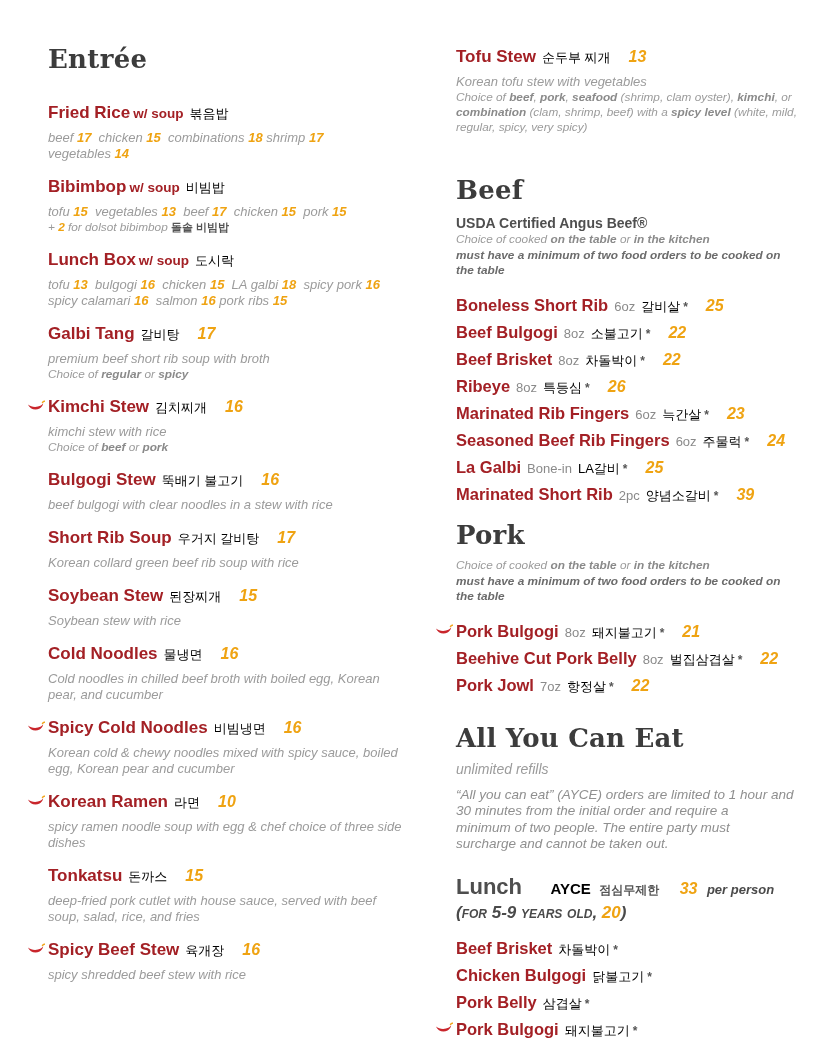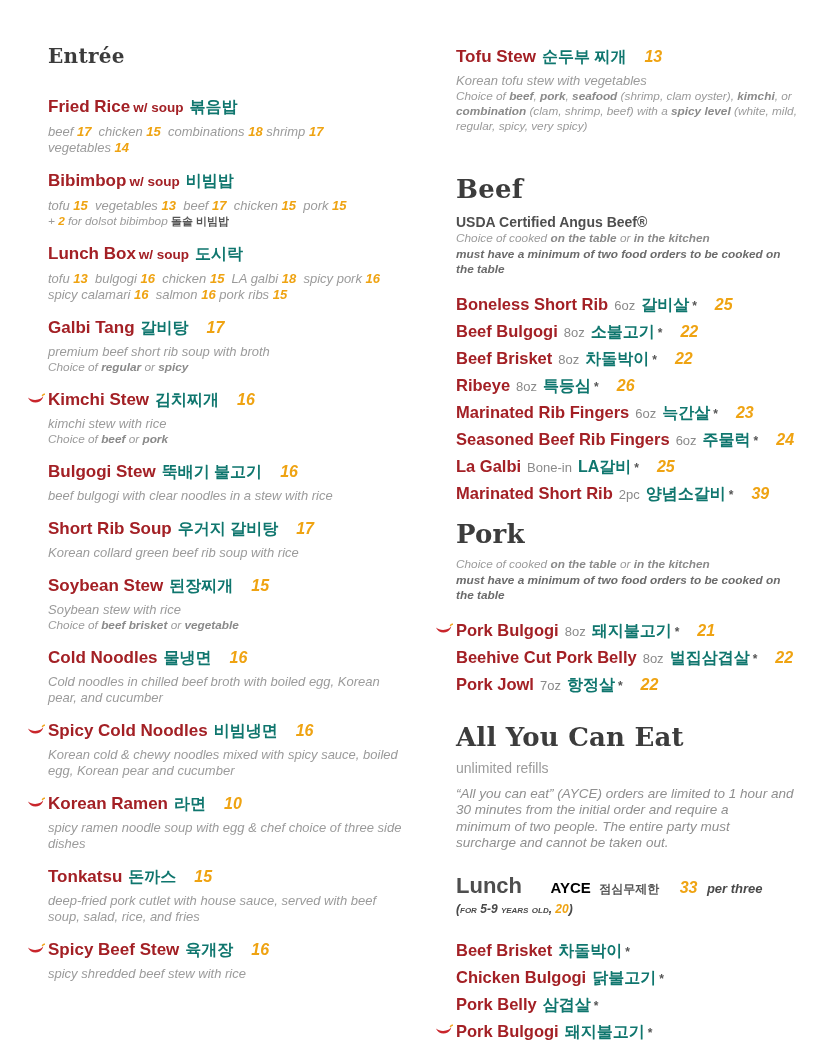--- a/index.html
+++ b/index.html
@@ -10,30 +10,30 @@
     -webkit-font-smoothing:antialiased;
   }
   .col{position:absolute;top:0;}
   #col-left{left:48px;top:44px;width:365px;}
   #col-right{left:456px;top:46px;width:345px;}
 
   h1.heading, h2.heading{
     font-family:"DejaVu Serif","Liberation Serif",serif;
     font-weight:700;color:#3c3c3c;margin:0;
   }
-  h1.heading{font-size:20px;margin-bottom:28px;letter-spacing:.3px;}
+  h1.heading{font-size:26px;margin-bottom:28px;letter-spacing:.3px;}
   h2.heading{font-size:26px;letter-spacing:.2px;}
 
   
   .item{position:relative;margin-bottom:14px;}
   .title{font-size:17px;font-weight:700;color:#a32025;line-height:21px;margin-bottom:6px;white-space:nowrap;}
   .t-name{color:#a32025;text-align:right;}
   .t-qual{font-size:13.5px;margin-left:3px;}
   .t-size{font-size:13px;color:#8a8a8a;font-weight:400;margin-left:6px;}
-  .t-kr{font-size:16px;color:#0f766e;margin-left:6px;font-weight:700;}
+  .t-kr{font-size:13px;color:#000000;margin-left:6px;font-weight:400;}
   .t-star{font-size:12px;color:#555;margin-left:3px;}
   .t-price{font-size:16px;color:#efa312;font-style:italic;margin-left:18px;}
 
   .desc{font-style:italic;color:#9b9b9b;font-size:13px;line-height:16px;}
   .line{white-space:pre-wrap;}
   .line.small{font-size:11.8px;line-height:15px;}
   .sg-g{}
   .sg-gb{font-weight:700;color:#8a8a8a;}
   .sg-gbd{font-weight:700;color:#6b6b6b;}
   .sg-p{color:#efa312;font-weight:700;}
@@ -49,30 +49,30 @@
   
   #g-tofu{margin-bottom:40px;}
   .usda{font-size:14px;font-weight:700;color:#4f4f4f;line-height:17px;margin-top:10px;}
   .group-notes{margin-bottom:16px;font-style:italic;color:#9b9b9b;}
   .group-notes .line{font-size:11.8px;line-height:15.5px;}
   #beef-items{margin-bottom:14px;}
   #pork-h{margin-top:14px;}
   #pork-notes{margin-top:8px;}
   #pork-items{margin-bottom:26px;}
   #ayce-h{margin-top:26px;margin-bottom:7px;}
-  .subtitle{color:#9b9b9b;font-size:14px;line-height:18px;margin-bottom:9px;}
+  .subtitle{font-style:italic;color:#9b9b9b;font-size:14px;line-height:18px;margin-bottom:9px;}
   .para{font-style:italic;color:#8f8f8f;font-size:13.5px;line-height:16.4px;margin-bottom:21px;}
 
   .lunch-row{margin-bottom:3px;white-space:nowrap;}
   .lunch-name{font-size:22px;font-weight:700;color:#4e4e4e;}
   .lunch-tag{font-size:15px;font-weight:700;color:#000000;margin-left:24px;}
   .lunch-kr{font-size:12px;font-weight:700;color:#555;margin-left:4px;}
   .lunch-price{font-size:16px;font-weight:700;font-style:italic;color:#efa312;margin-left:16px;}
   .lunch-pp{font-size:13px;font-weight:700;font-style:italic;color:#4a4a4a;margin-left:5px;}
-  .lunch-note{font-style:italic;font-weight:700;color:#4a4a4a;font-size:12px;font-variant:small-caps;margin-bottom:24px;}
+  .lunch-note{font-style:italic;font-weight:700;color:#4a4a4a;font-size:17px;font-variant:small-caps;margin-bottom:15px;}
   .lunch-note .note-price{color:#efa312;}
 </style>
 </head>
 <body>
 
 <div class="page">
 
   <div class="col" id="col-left">
     <h1 class="heading">Entrée</h1>
     <div class="items" id="left-items">
@@ -124,21 +124,20 @@
         <div class="item">
           <div class="title"><span class="t-name">Short Rib Soup</span><span class="t-kr">우거지 갈비탕</span><span class="t-price">17</span></div>
           <div class="desc">
             <div class="line"><span class="sg-g">Korean collard green beef rib soup with rice</span></div>
           </div>
         </div>
         <div class="item">
           <div class="title"><span class="t-name">Soybean Stew</span><span class="t-kr">된장찌개</span><span class="t-price">15</span></div>
           <div class="desc">
             <div class="line"><span class="sg-g">Soybean stew with rice</span></div>
-            <div class="line small"><span class="sg-g">Choice of </span><span class="sg-gb">beef brisket</span><span class="sg-g"> or </span><span class="sg-gb">vegetable</span></div>
           </div>
         </div>
         <div class="item">
           <div class="title"><span class="t-name">Cold Noodles</span><span class="t-kr">물냉면</span><span class="t-price">16</span></div>
           <div class="desc">
             <div class="line"><span class="sg-g">Cold noodles in chilled beef broth with boiled egg, Korean</span></div>
             <div class="line"><span class="sg-g">pear, and cucumber</span></div>
           </div>
         </div>
         <div class="item">
@@ -258,21 +257,21 @@
         <div class="para-line">30 minutes from the initial order and require a</div>
         <div class="para-line">minimum of two people. The entire party must</div>
         <div class="para-line">surcharge and cannot be taken out.</div>
       </div>
 
     <div class="lunch-row">
       <span class="lunch-name">Lunch</span>
       <span class="lunch-tag">AYCE</span>
       <span class="lunch-kr">점심무제한</span>
       <span class="lunch-price">33</span>
-      <span class="lunch-pp">per three</span>
+      <span class="lunch-pp">per person</span>
     </div>
     <div class="lunch-note"><span>(for 5-9 years old, </span><span class="note-price">20</span><span>)</span></div>
 
     <div class="items compact" id="lunch-items">
         <div class="item">
           <div class="title"><span class="t-name">Beef Brisket</span><span class="t-kr">차돌박이</span><span class="t-star">*</span></div>
         </div>
         <div class="item">
           <div class="title"><span class="t-name">Chicken Bulgogi</span><span class="t-kr">닭불고기</span><span class="t-star">*</span></div>
         </div>

